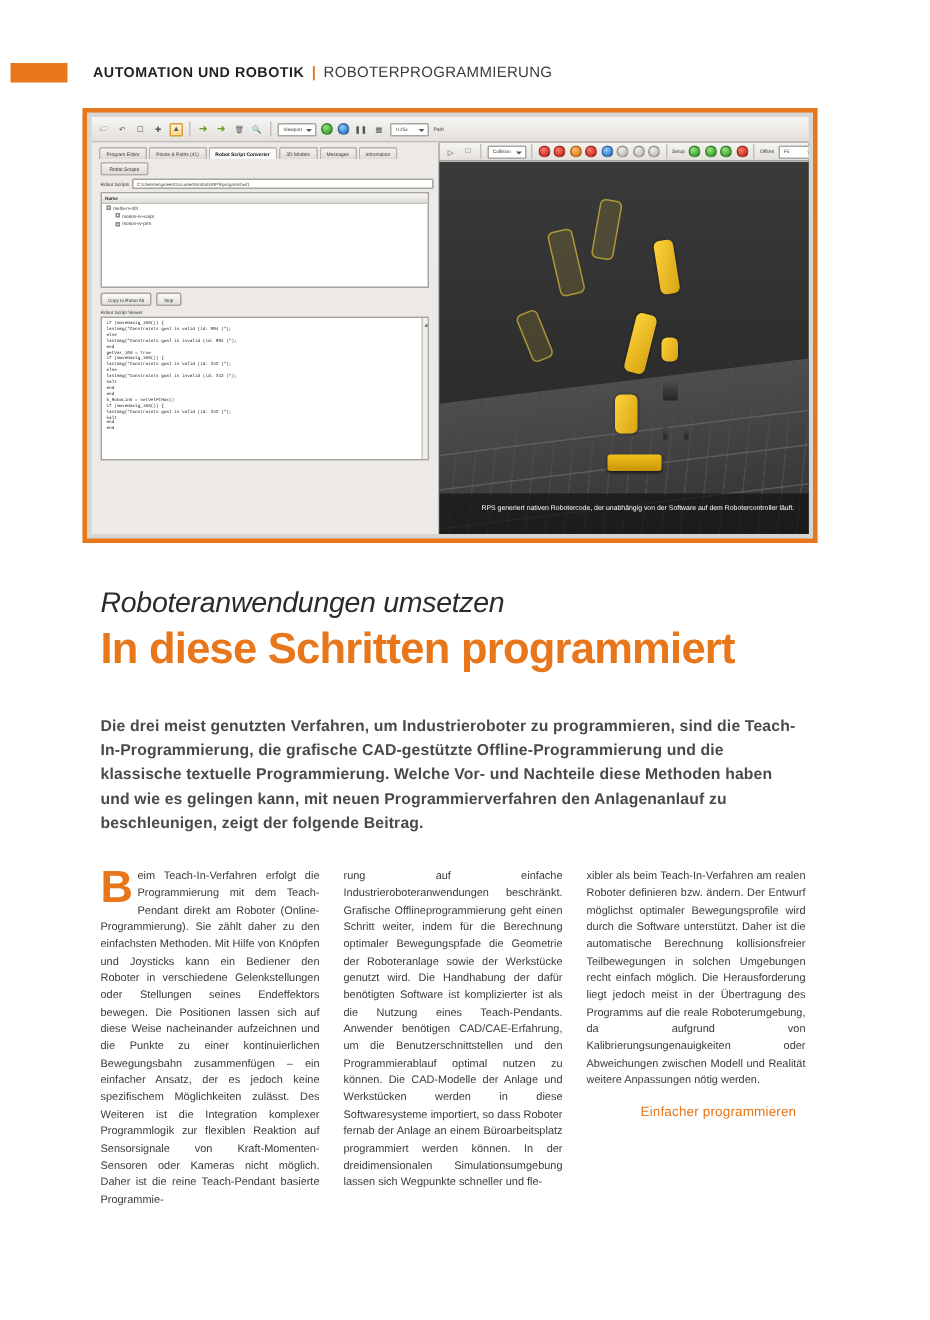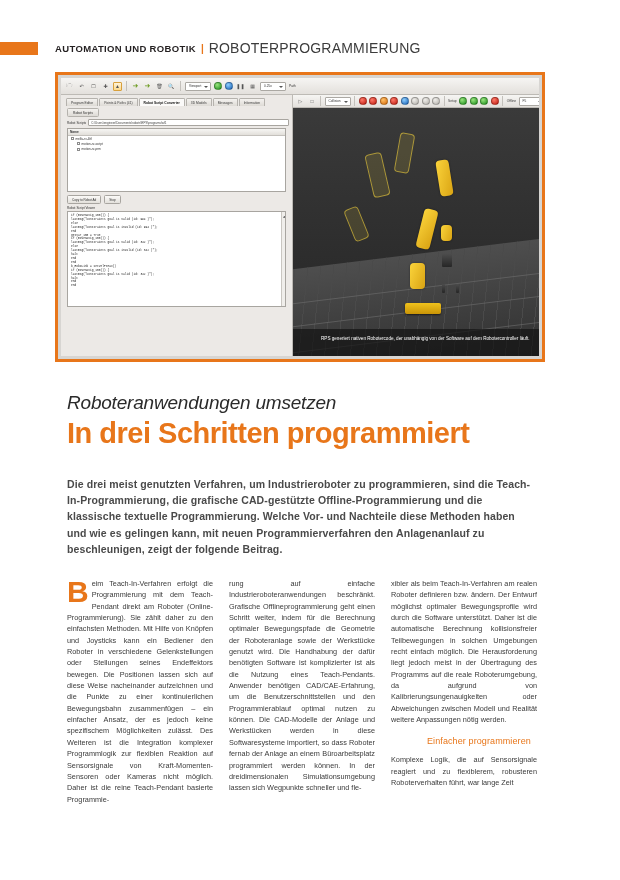--- a/index.html
+++ b/index.html
@@ -9,35 +9,35 @@
     background:#ffffff;
     font-family:"Liberation Sans", sans-serif;
     color:#231f20;
     position:relative;
     overflow:hidden;
   }
 
   
   .page-header{
     position:absolute; left:0; top:38px; width:620px; height:20px;
-    display:flex; align-items:center;
+    display:flex; align-items:center;padding-left:7px;
   }
   .header-bar{
     width:38px; height:13px; background:#e8761a; flex:0 0 auto;
   }
   .header-gap{ width:17px; flex:0 0 auto; }
   .header-cat{
     font-size:9.5px; font-weight:bold; letter-spacing:.35px;
     color:#231f20; white-space:nowrap;
   }
   .header-sep{
     color:#e8761a; font-size:10px; margin:0 5px; font-weight:bold;
   }
   .header-sub{
-    font-size:14px; letter-spacing:.2px; color:#3c3c3c; white-space:nowrap;
+    font-size:10px; letter-spacing:.2px; color:#3c3c3c; white-space:nowrap;
   }
 
   
   .figure-wrap{
     position:absolute; left:55px; top:72px; width:490px; height:290px;
   }
   .figure-frame{
     position:absolute; inset:0;
     border:3px solid #e8761a;
     background:#d7d5d2;
@@ -392,33 +392,32 @@
 
             <div class="caption">RPS generiert nativen Robotercode, der unabhängig von der Software auf dem Robotercontroller läuft.</div>
           </div>
         </div>
       </div>
     </div>
   </div>
 </div>
 
 <div class="kicker">Roboteranwendungen umsetzen</div>
-<div class="headline">In drei Schritten programmiert</div>
+<div class="headline">In diese Schritten programmiert</div>
 <div class="lead">Die drei meist genutzten Verfahren, um Industrieroboter zu programmieren, sind die Teach-In-Programmierung, die grafische CAD-gestützte Offline-Programmierung und die klassische textuelle Programmierung. Welche Vor- und Nachteile diese Methoden haben und wie es gelingen kann, mit neuen Programmierverfahren den Anlagenanlauf zu beschleunigen, zeigt der folgende Beitrag.</div>
 
 <div class="cols">
   <div class="col">
     <p><span class="dropcap">B</span><span>eim Teach-In-Verfahren erfolgt die Programmierung mit dem Teach-Pendant direkt am Roboter (Online-Programmierung). Sie zählt daher zu den einfachsten Methoden. Mit Hilfe von Knöpfen und Joysticks kann ein Bediener den Roboter in verschiedene Gelenkstellungen oder Stellungen seines Endeffektors bewegen. Die Positionen lassen sich auf diese Weise nacheinander aufzeichnen und die Punkte zu einer kontinuierlichen Bewegungsbahn zusammenfügen – ein einfacher Ansatz, der es jedoch keine spezifischem Möglichkeiten zulässt. Des Weiteren ist die Integration komplexer Programmlogik zur flexiblen Reaktion auf Sensorsignale von Kraft-Momenten-Sensoren oder Kameras nicht möglich. Daher ist die reine Teach-Pendant basierte Programmie-</span></p>
   </div>
   <div class="col">
     <p>rung auf einfache Industrieroboteranwendungen beschränkt. Grafische Offlineprogrammierung geht einen Schritt weiter, indem für die Berechnung optimaler Bewegungspfade die Geometrie der Roboteranlage sowie der Werkstücke genutzt wird. Die Handhabung der dafür benötigten Software ist komplizierter ist als die Nutzung eines Teach-Pendants. Anwender benötigen CAD/CAE-Erfahrung, um die Benutzerschnittstellen und den Programmierablauf optimal nutzen zu können. Die CAD-Modelle der Anlage und Werkstücken werden in diese Softwaresysteme importiert, so dass Roboter fernab der Anlage an einem Büroarbeitsplatz programmiert werden können. In der dreidimensionalen Simulationsumgebung lassen sich Wegpunkte schneller und fle-</p>
   </div>
   <div class="col">
     <p>xibler als beim Teach-In-Verfahren am realen Roboter definieren bzw. ändern. Der Entwurf möglichst optimaler Bewegungsprofile wird durch die Software unterstützt. Daher ist die automatische Berechnung kollisionsfreier Teilbewegungen in solchen Umgebungen recht einfach möglich. Die Herausforderung liegt jedoch meist in der Übertragung des Programms auf die reale Roboterumgebung, da aufgrund von Kalibrierungsungenauigkeiten oder Abweichungen zwischen Modell und Realität weitere Anpassungen nötig werden.</p>
     <div class="subhead">Einfacher programmieren</div>
-    <p>Komplexe Logik, die auf Sensorsignale reagiert und zu flexiblerem, robusteren Roboterverhalten führt, war lange Zeit</p>
   </div>
 </div>
 
 <div class="footer">
   <span class="foot-page">88</span>
   <span class="foot-title">IT&amp;Production 10/2020</span>
 </div>
 
 </body></html>

